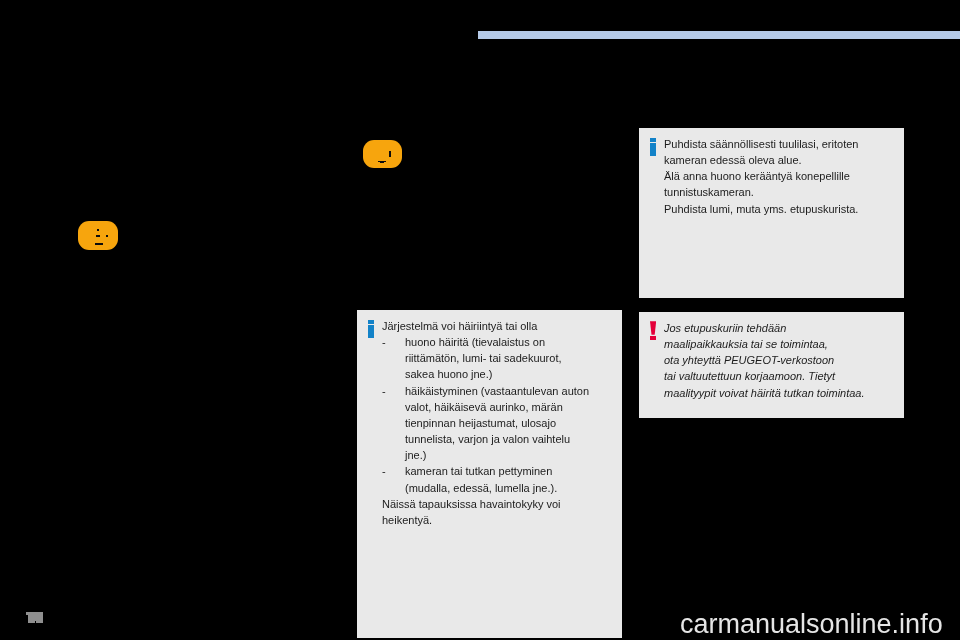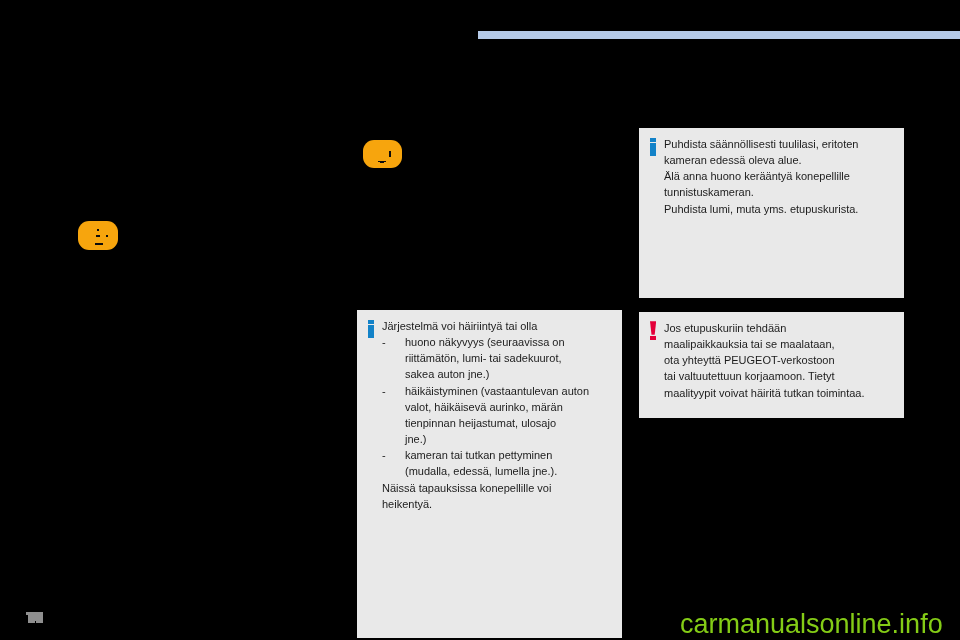--- a/index.html
+++ b/index.html
@@ -10,40 +10,40 @@
 
   .badge{position:absolute;background:#f7a50d;border-radius:11px;
          color:transparent;font-size:0;overflow:hidden;}
   .badge-left{left:78px;top:221px;width:40px;height:29px;}
   .badge-mid{left:363px;top:140px;width:39px;height:28px;}
   .badge .mk{position:absolute;background:#0d0d0d;}
 
   .box{position:absolute;background:#e9e9e9;}
   .box1{left:639px;top:128px;width:265px;height:170px;}
   .box2{left:357px;top:310px;width:265px;height:328px;}
-  .box3{left:639px;top:312px;width:265px;height:106px;}
+  .box3{left:639px;top:312px;width:265px;height:106px;font-style:italic;}
 
   .ic{position:absolute;left:11px;width:6px;}
   .ic i,.ic b{display:block;position:absolute;left:0;}
   .ic-i{top:10px;height:18px;}
   .ic-i .dot{width:6px;height:4px;background:#1282c8;top:0;}
   .ic-i .stem{width:6px;height:13px;background:#1282c8;top:5px;}
   .ic-w{top:9.3px;height:18.5px;}
   .ic-w .bar{width:6.2px;height:13.5px;top:0;background:#e4003a;
              clip-path:polygon(0% 0%,100% 0%,76% 100%,24% 100%);}
   .ic-w .dot{width:6.2px;height:4px;background:#e4003a;top:14.4px;}
 
   .bodytext{position:absolute;left:25px;top:8px;width:232px;
             font-size:11px;line-height:16.15px;color:#1c1c1c;}
   .ln{white-space:pre;display:block;}
   .li{display:flex;}
   .li .bu{flex:0 0 23px;width:23px;}
   .li .tx{flex:1;}
 
-  .wm{position:absolute;left:680px;top:611px;color:#84cc16;font-size:27px;
+  .wm{position:absolute;left:680px;top:611px;color:#e5e5e5;font-size:27px;
       line-height:27px;}
   .pg{position:absolute;left:26px;top:612px;width:17px;height:11px;color:transparent;font-size:0;}
   .pg i{position:absolute;background:#8f8f8f;display:block;}
 </style>
 </head>
 <body>
 
 <div class="page">
 
   <div class="rule"></div>
@@ -79,54 +79,55 @@
   <div class="box box2">
     <div class="ic ic-i">
         <i class="dot"></i>
         <i class="stem"></i>
       </div>
     <div class="bodytext">
       <div class="ln">Järjestelmä voi häiriintyä tai olla</div>
       <div class="li">
         <span class="bu">-</span>
         <span class="tx">
-          <span class="ln">huono näkyvyys (seuraavissa on</span>
+          <span class="ln">huono häiritä (tievalaistus on</span>
           <span class="ln">riittämätön, lumi- tai sadekuurot,</span>
-          <span class="ln">sakea auton jne.)</span>
+          <span class="ln">sakea huono jne.)</span>
         </span>
       </div>
       <div class="li">
         <span class="bu">-</span>
         <span class="tx">
           <span class="ln">häikäistyminen (vastaantulevan auton</span>
           <span class="ln">valot, häikäisevä aurinko, märän</span>
           <span class="ln">tienpinnan heijastumat, ulosajo</span>
+          <span class="ln">tunnelista, varjon ja valon vaihtelu</span>
           <span class="ln">jne.)</span>
         </span>
       </div>
       <div class="li">
         <span class="bu">-</span>
         <span class="tx">
           <span class="ln">kameran tai tutkan pettyminen</span>
           <span class="ln">(mudalla, edessä, lumella jne.).</span>
         </span>
       </div>
-      <div class="ln">Näissä tapauksissa konepellille voi</div>
+      <div class="ln">Näissä tapauksissa havaintokyky voi</div>
       <div class="ln">heikentyä.</div>
     </div>
   </div>
 
   <div class="box box3">
     <div class="ic ic-w">
         <i class="bar"></i>
         <i class="dot"></i>
       </div>
     <div class="bodytext">
       <div class="ln">Jos etupuskuriin tehdään</div>
-      <div class="ln">maalipaikkauksia tai se maalataan,</div>
+      <div class="ln">maalipaikkauksia tai se toimintaa,</div>
       <div class="ln">ota yhteyttä PEUGEOT-verkostoon</div>
       <div class="ln">tai valtuutettuun korjaamoon. Tietyt</div>
       <div class="ln">maalityypit voivat häiritä tutkan toimintaa.</div>
     </div>
   </div>
 
   <div class="pg">
     <span class="sr">112</span>
     <i style="left:0;top:0;width:17px;height:3px;"></i>
     <i style="left:1.5px;top:0;width:15.5px;height:9px;"></i>

